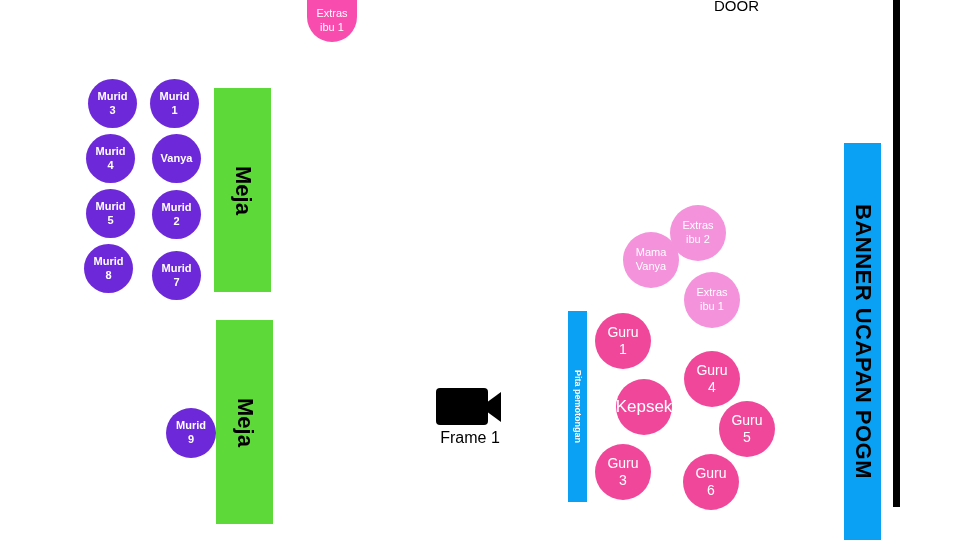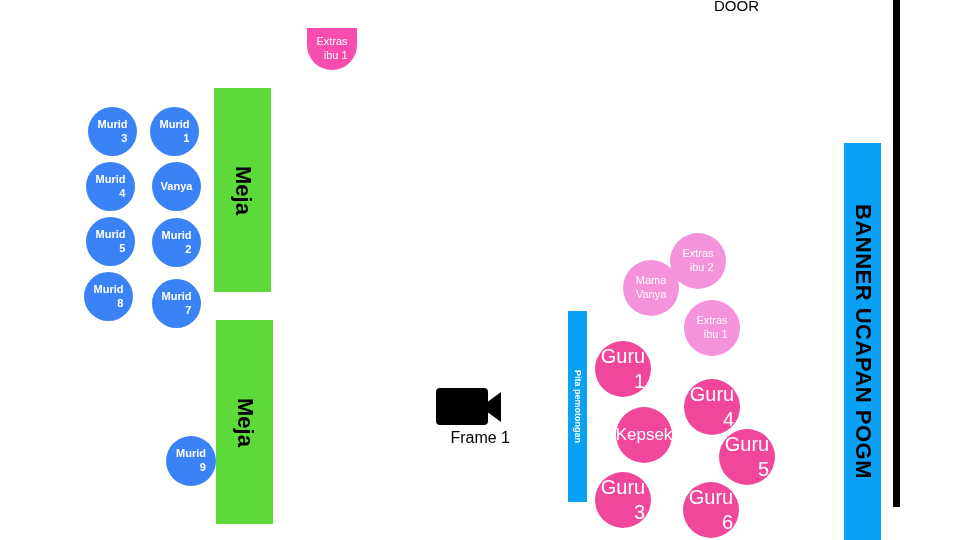--- a/index.html
+++ b/index.html
@@ -1,32 +1,32 @@
 <!DOCTYPE html>
 <html><head>
 <meta charset="utf-8">
 <style>
   html,body{margin:0;padding:0;}
   body{width:960px;height:540px;background:#ffffff;position:relative;overflow:hidden;font-family:"Liberation Sans",sans-serif;}
-  .seat{position:absolute;border-radius:50%;display:flex;align-items:center;justify-content:center;text-align:right;color:#fff;font-weight:bold;line-height:1.25;white-space:pre-line;margin-top:28px;}
-  .murid{background:#3b82f6;font-size:11px;}
-  .guru{background:#f0479b;font-size:20px;font-weight:normal;}
+  .seat{position:absolute;border-radius:50%;display:flex;align-items:center;justify-content:center;text-align:center;color:#fff;font-weight:bold;line-height:1.25;white-space:pre-line;}
+  .murid{background:#6d28d9;font-size:11px;}
+  .guru{background:#f0479b;font-size:14px;font-weight:normal;}
   .light{background:#f492dc;font-size:11px;font-weight:normal;}
   .hot{background:#f84cae;font-size:11px;font-weight:normal;}
   .table{position:absolute;background:#5ed93a;display:flex;align-items:center;justify-content:center;}
   .vtext{writing-mode:vertical-rl;color:#000;}
   .meja-label{font-size:22px;font-weight:bold;}
   .banner{position:absolute;left:844px;top:143px;width:37px;height:397px;background:#0aa1f4;display:flex;align-items:center;justify-content:center;}
   .banner span{font-size:22px;font-weight:bold;letter-spacing:0.5px;}
   .ribbon{position:absolute;left:568px;top:311px;width:19px;height:191px;background:#0aa1f4;display:flex;align-items:center;justify-content:center;}
   .ribbon span{color:#fff;font-size:9px;font-weight:bold;}
   .wall{position:absolute;left:893px;top:0;width:7px;height:507px;background:#000;}
   .door{position:absolute;left:714px;top:-3px;font-size:15px;color:#000;}
   .camera{position:absolute;left:436px;top:388px;width:66px;height:38px;}
-  .camlabel{position:absolute;left:430px;top:429px;width:80px;text-align:right;font-size:16px;color:#000;}
+  .camlabel{position:absolute;left:430px;top:429px;width:80px;text-align:center;font-size:16px;color:#000;}
 </style>
 </head>
 <body>
 
 <div class="door">DOOR</div>
 <div class="wall"></div>
 
 <div class="seat hot" style="left:307px;top:0px;width:50px;height:42px;border-radius:0 0 25px 25px;">Extras
 ibu 1</div>
 

